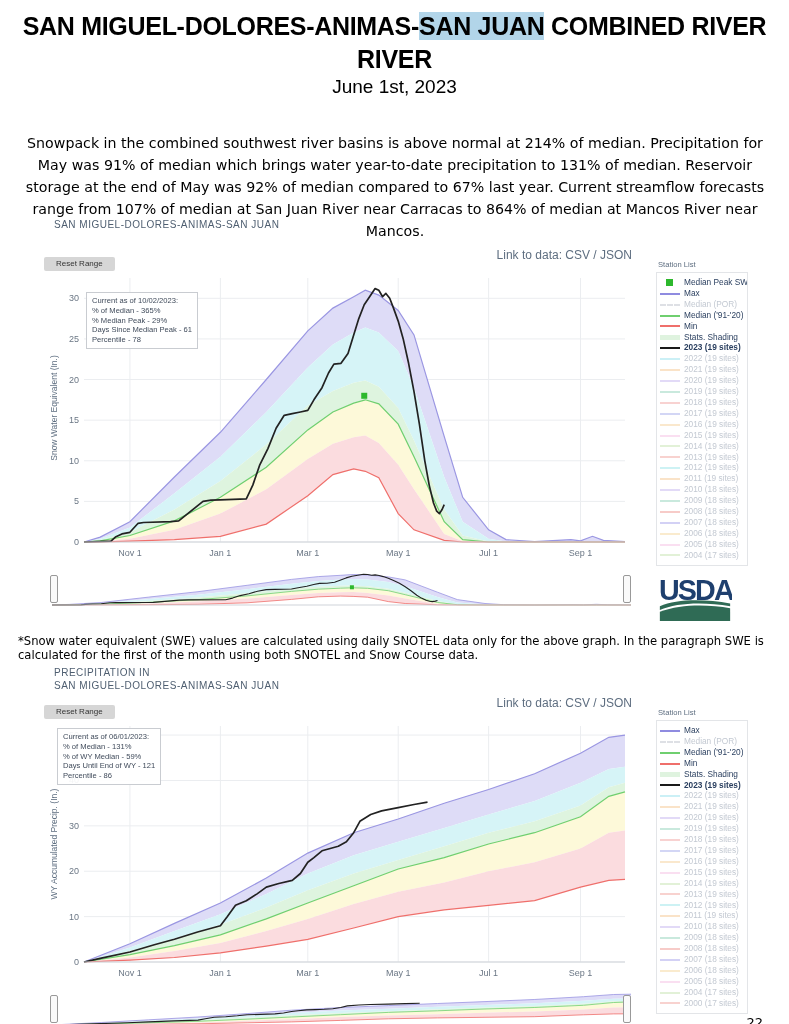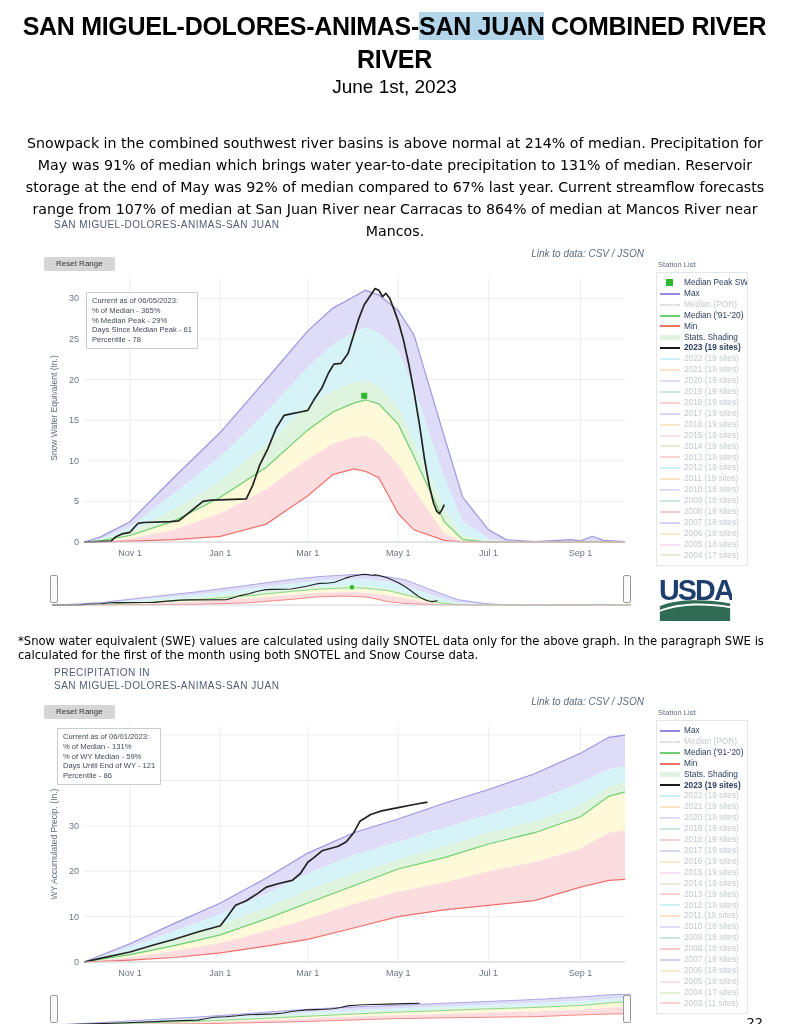--- a/index.html
+++ b/index.html
@@ -13,21 +13,21 @@
   .intro{position:absolute;top:118px;left:18px;width:754px;font-family:"DejaVu Sans",sans-serif;
        font-size:14.2px;line-height:22px;text-align:center;}
   .footnote{position:absolute;top:622px;left:18px;width:756px;font-family:"DejaVu Sans",sans-serif;
        font-size:11.6px;line-height:14px;}
   .chart{position:absolute;left:42px;width:706px;}
   #chart-swe{top:218px;height:392px;}
   #chart-pre{top:666px;height:358px;}
   .chart-titles{margin-left:12px;font-size:10px;letter-spacing:.5px;color:#4e5e70;line-height:13px;height:28px;}
   .reset-btn{display:inline-block;margin:11px 0 1px 2px;font-size:8px;color:#333;background:#d6d6d6;
        padding:2px 12px;border-radius:2px;height:10px;line-height:10px;cursor:pointer;}
-  .link-data{position:absolute;top:30px;right:104px;font-size:10px;color:#5e6e80;font-style:italic;}
+  .link-data{position:absolute;top:30px;right:116px;font-size:12px;color:#5e6e80;}
   .plot-row{position:relative;width:590px;}
   .ylab{position:absolute;width:200px;left:-88px;top:45%;transform:rotate(-90deg);
        font-size:8.5px;color:#5e6e80;text-align:center;}
   svg{display:block;}
   svg text{font-family:"Liberation Sans",sans-serif;}
   .main-svg{margin-left:14px;}
   .info-box{position:absolute;border:1px solid #c9ccd1;background:rgba(255,255,255,.92);
        padding:3px 5px;font-size:7.6px;line-height:9.8px;color:#3f4a5a;white-space:nowrap;}
   #infobox-swe{left:44px;top:20px;}
   #infobox-pre{left:15px;top:8px;}
@@ -102,21 +102,21 @@
         <polygon points="28.0,270.0 44.2,268.8 73.9,263.5 118.4,248.9 164.4,225.3 210.3,195.3 251.8,157.9 276.9,140.0 297.7,131.1 309.3,127.8 322.8,131.9 342.2,152.2 358.0,184.7 388.2,249.7 406.7,267.6 432.6,270.0 450.0,270.0 478.6,270.0 514.9,270.0 524.5,270.0 536.5,270.0 547.4,270.0 569.0,270.0 569.0,270.0 547.4,270.0 536.5,270.0 524.5,270.0 514.9,270.0 478.6,270.0 450.0,270.0 432.6,270.0 406.7,269.2 388.2,261.9 358.0,217.2 342.2,192.8 322.8,170.9 309.3,163.6 297.7,165.2 276.9,171.7 251.8,187.1 210.3,217.2 164.4,241.6 118.4,257.8 73.9,266.8 44.2,269.6 28.0,270.0" fill="#fdf9d9" stroke="none"></polygon>
         <polygon points="28.0,270.0 44.2,269.6 73.9,266.8 118.4,257.8 164.4,241.6 210.3,217.2 251.8,187.1 276.9,171.7 297.7,165.2 309.3,163.6 322.8,170.9 342.2,192.8 358.0,217.2 388.2,261.9 406.7,269.2 432.6,270.0 450.0,270.0 478.6,270.0 514.9,270.0 524.5,270.0 536.5,270.0 547.4,270.0 569.0,270.0 569.0,270.0 547.4,270.0 536.5,270.0 524.5,270.0 514.9,270.0 478.6,270.0 450.0,270.0 432.6,270.0 406.7,270.0 388.2,268.4 358.0,257.8 342.2,241.6 322.8,205.8 309.3,199.3 297.7,196.9 276.9,202.6 251.8,223.7 210.3,252.1 164.4,264.3 118.4,267.6 73.9,269.2 44.2,270.0 28.0,270.0" fill="#fbdcdf" stroke="none"></polygon>
         <polyline points="28.0,270.0 44.2,265.1 73.9,249.7 118.4,205.0 164.4,160.3 210.3,107.5 251.8,58.8 276.9,36.1 297.7,24.7 309.3,18.2 322.8,23.1 342.2,38.5 358.0,62.9 388.2,164.4 406.7,225.3 432.6,257.8 450.0,267.6 478.6,269.6 514.9,267.6 524.5,268.8 536.5,264.3 547.4,268.4 569.0,269.6" fill="none" stroke="#9a96e2" stroke-width="1.2"></polyline>
         <polyline points="28.0,270.0 44.2,268.8 73.9,263.5 118.4,248.9 164.4,225.3 210.3,195.3 251.8,157.9 276.9,140.0 297.7,131.1 309.3,127.8 322.8,131.9 342.2,152.2 358.0,184.7 388.2,249.7 406.7,267.6 432.6,270.0 450.0,270.0 478.6,270.0 514.9,270.0 524.5,270.0 536.5,270.0 547.4,270.0 569.0,270.0" fill="none" stroke="#6fcf6f" stroke-width="1.2"></polyline>
         <polyline points="28.0,270.0 44.2,270.0 73.9,269.2 118.4,267.6 164.4,264.3 210.3,252.1 251.8,223.7 276.9,202.6 297.7,196.9 309.3,199.3 322.8,205.8 342.2,241.6 358.0,257.8 388.2,268.4 406.7,270.0 432.6,270.0 450.0,270.0 478.6,270.0 514.9,270.0 524.5,270.0 536.5,270.0 547.4,270.0 569.0,270.0" fill="none" stroke="#ef6f6b" stroke-width="1.2"></polyline>
         <polyline points="28.0,270.0 55.0,269.2 59.4,265.1 65.9,261.9 73.9,260.3 82.1,251.3 87.5,250.5 114.6,249.7 122.7,248.9 147.0,229.4 155.1,228.2 164.3,227.8 190.3,226.9 196.8,213.1 203.8,192.8 211.9,176.6 220.1,156.3 228.2,143.3 236.3,141.7 244.4,140.0 251.8,138.4 257.9,127.8 266.0,115.7 272.5,101.0 277.9,92.1 285.0,91.3 292.0,81.5 297.7,62.9 302.8,46.6 308.2,32.8 313.6,24.7 319.1,16.6 322.8,18.2 326.6,24.7 329.9,21.4 333.7,26.3 337.5,36.1 342.2,49.1 347.2,66.9 352.6,91.3 358.0,119.7 363.4,152.2 368.8,188.8 373.2,213.1 377.5,231.0 380.7,239.1 383.4,241.6 386.1,237.5 388.2,232.6" fill="none" stroke="#222222" stroke-width="1.7" stroke-linejoin="round"></polyline>
         <rect x="305.238" y="120.78461538461538" width="6" height="6" fill="#2db82d"></rect>
         <line x1="28" x2="569" y1="270" y2="270" stroke="#cfd3d9" stroke-width="1"></line>
       </svg>
     <div class="info-box" id="infobox-swe">
-        <div>Current as of 06/05/2023:</div>
+        <div>Current as of 10/02/2023:</div>
         <div>% of Median - 365%</div>
         <div>% Median Peak - 29%</div>
         <div>Days Since Median Peak - 61</div>
         <div>Percentile - 78</div>
       </div>
   </div>
 
   <div class="mini-wrap">
     <svg id="svg-swe-mini" width="583" height="40" viewBox="0 0 583 40">
         <polygon points="2.0,35.0 19.4,34.4 51.2,32.5 98.8,27.1 148.0,21.7 197.1,15.3 241.5,9.4 268.3,6.6 290.7,5.3 303.1,4.5 317.6,5.1 338.3,6.9 355.2,9.9 387.5,22.2 407.3,29.6 435.0,33.5 453.6,34.7 484.2,35.0 523.1,34.7 533.4,34.9 546.3,34.3 557.8,34.8 581.0,35.0 581.0,35.0 557.8,35.0 546.3,35.0 533.4,35.0 523.1,35.0 484.2,35.0 453.6,35.0 435.0,34.6 407.3,32.5 387.5,27.1 355.2,16.3 338.3,11.9 317.6,9.6 303.1,9.0 290.7,9.6 268.3,11.1 241.5,13.8 197.1,19.2 148.0,24.7 98.8,29.1 51.2,33.2 19.4,34.6 2.0,35.0" fill="#dedcf7" stroke="none"></polygon>
@@ -268,21 +268,21 @@
         <div class="lg-row dim"><span class="sw sw-line" style="border-top-color: rgb(244, 180, 175); opacity: 0.6;"></span><span>2013 (19 sites)</span></div>
         <div class="lg-row dim"><span class="sw sw-line" style="border-top-color: rgb(172, 233, 236); opacity: 0.6;"></span><span>2012 (19 sites)</span></div>
         <div class="lg-row dim"><span class="sw sw-line" style="border-top-color: rgb(247, 209, 164); opacity: 0.6;"></span><span>2011 (19 sites)</span></div>
         <div class="lg-row dim"><span class="sw sw-line" style="border-top-color: rgb(207, 193, 242); opacity: 0.6;"></span><span>2010 (18 sites)</span></div>
         <div class="lg-row dim"><span class="sw sw-line" style="border-top-color: rgb(165, 219, 198); opacity: 0.6;"></span><span>2009 (18 sites)</span></div>
         <div class="lg-row dim"><span class="sw sw-line" style="border-top-color: rgb(242, 168, 164); opacity: 0.6;"></span><span>2008 (18 sites)</span></div>
         <div class="lg-row dim"><span class="sw sw-line" style="border-top-color: rgb(182, 179, 238); opacity: 0.6;"></span><span>2007 (18 sites)</span></div>
         <div class="lg-row dim"><span class="sw sw-line" style="border-top-color: rgb(247, 222, 174); opacity: 0.6;"></span><span>2006 (18 sites)</span></div>
         <div class="lg-row dim"><span class="sw sw-line" style="border-top-color: rgb(246, 202, 231); opacity: 0.6;"></span><span>2005 (18 sites)</span></div>
         <div class="lg-row dim"><span class="sw sw-line" style="border-top-color: rgb(207, 232, 189); opacity: 0.6;"></span><span>2004 (17 sites)</span></div>
-        <div class="lg-row dim"><span class="sw sw-line" style="border-top-color: rgb(244, 180, 175); opacity: 0.6;"></span><span>2003 (11 sites)</span></div>
+        <div class="lg-row dim"><span class="sw sw-line" style="border-top-color: rgb(244, 180, 175); opacity: 0.6;"></span><span>2000 (17 sites)</span></div>
       </div>
     <svg class="usda" viewBox="0 0 80 52">
       <text x="1" y="29" font-family="Liberation Serif, serif" font-size="31" font-weight="bold" fill="#1e3f6e" letter-spacing="-2">USDA</text>
       <path d="M2,36 C20,28 50,28 78,33 L78,36 C50,31 20,32 2,40 Z" fill="#2f6b55"></path>
       <path d="M2,42 C25,33 55,34 78,38 L78,52 L2,52 Z" fill="#2f6b55"></path>
     </svg>
   </div>
 </section>
 
 <div class="page-num">22</div>

